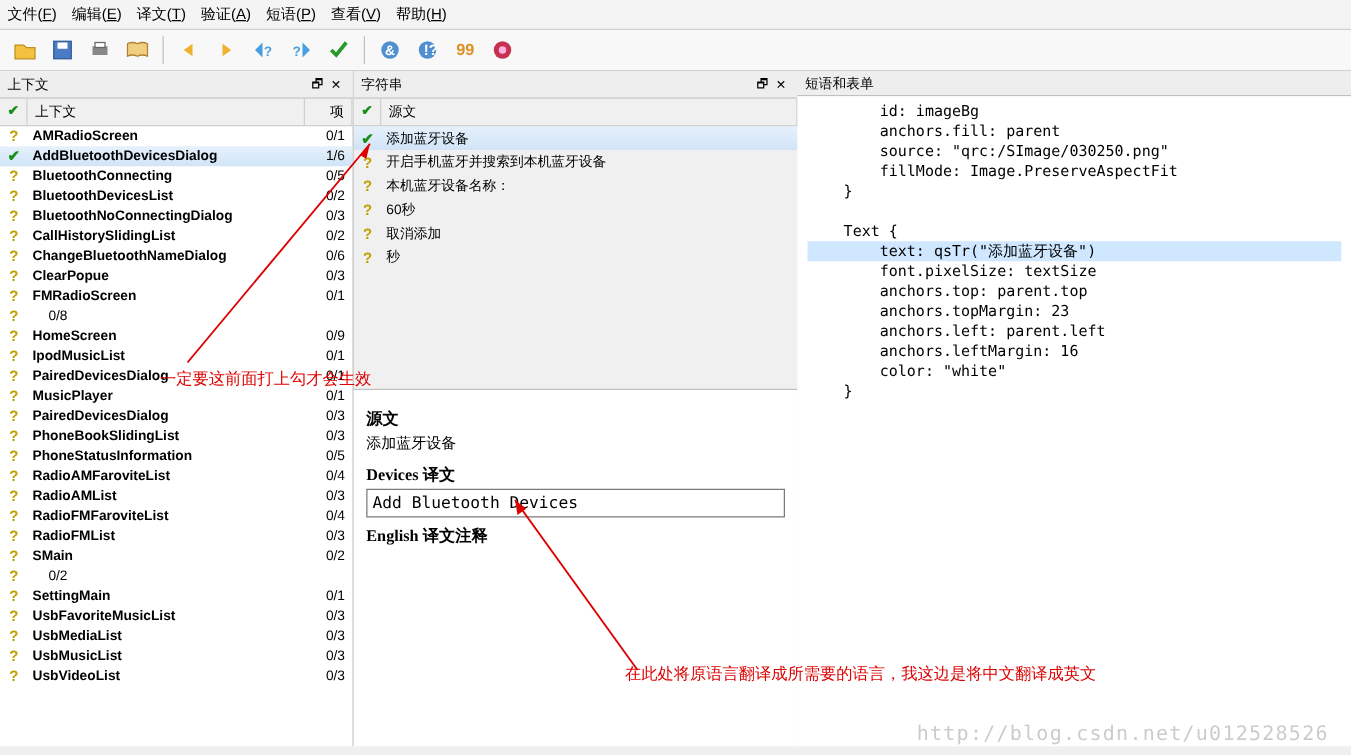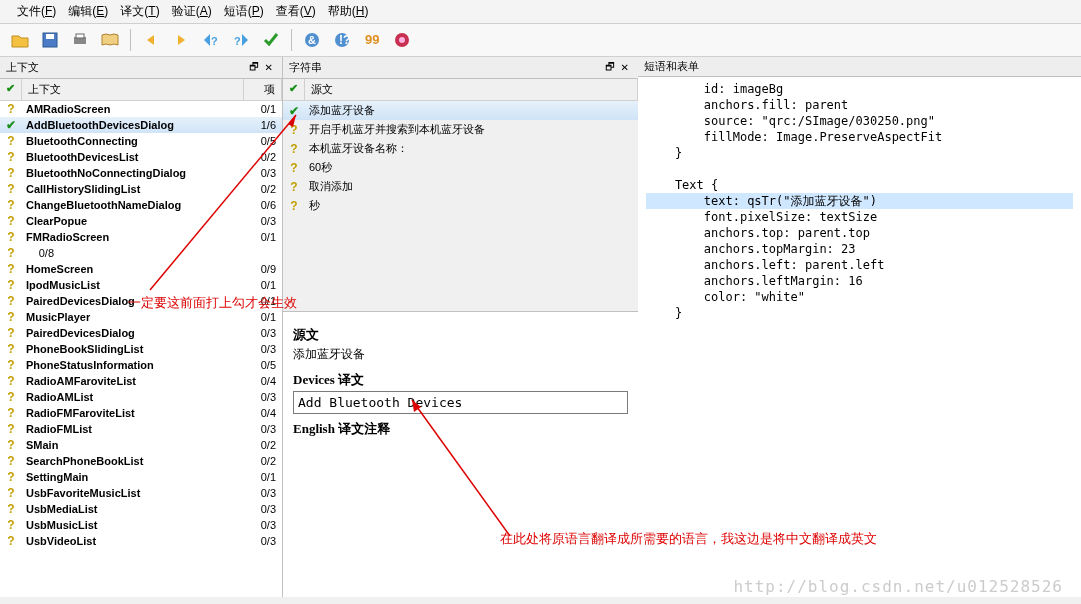--- a/index.html
+++ b/index.html
@@ -1,17 +1,17 @@
 <!DOCTYPE html>
 <html><head>
 <meta charset="utf-8">
 <style>
 * { box-sizing: border-box; margin: 0; padding: 0; }
 body { font-family: "Microsoft YaHei", Tahoma, sans-serif; font-size: 12px; background: #f0f0f0; width: 1081px; height: 604px; overflow: hidden; position: relative; }
-.menubar { background: #f4f4f4; border-bottom: 1px solid #d0d0d0; padding: 3px 17px; display: flex; gap: 12px; }
+.menubar { background: #f4f4f4; border-bottom: 1px solid #d0d0d0; padding: 3px 6px; display: flex; gap: 12px; }
 .menubar span u { text-decoration: underline; }
 .toolbar { background: #f8f8f8; border-bottom: 1px solid #d0d0d0; padding: 3px 6px; display: flex; gap: 2px; align-items: center; }
 .tbtn { width: 28px; height: 26px; display: flex; align-items: center; justify-content: center; border: 1px solid transparent; cursor: pointer; }
 .tsep { width: 1px; height: 22px; background: #c0c0c0; margin: 0 4px; }
 .main { display: flex; height: 540px; }
 .panel { display: flex; flex-direction: column; border-right: 1px solid #c0c0c0; background: #fff; }
 .panel-header { background: #eee; border-bottom: 1px solid #c0c0c0; padding: 2px 6px; display: flex; align-items: center; font-size: 11px; }
 .panel-header .title { flex: 1; }
 .panel-header .ctrl { cursor: pointer; padding: 0 3px; font-size: 10px; }
 .ctx-panel { width: 283px; }
@@ -250,21 +250,20 @@
           <div class="nm">RadioFMList</div>
           <div class="it">0/3</div>
         </div>
         <div class="row">
           <div class="ic"><span class="qmark">?</span></div>
           <div class="nm">SMain</div>
           <div class="it">0/2</div>
         </div>
         <div class="row">
           <div class="ic"><span class="qmark">?</span></div>
-          <div class="nm">SearchPhoneBookList</div>
           <div class="it">0/2</div>
         </div>
         <div class="row">
           <div class="ic"><span class="qmark">?</span></div>
           <div class="nm">SettingMain</div>
           <div class="it">0/1</div>
         </div>
         <div class="row">
           <div class="ic"><span class="qmark">?</span></div>
           <div class="nm">UsbFavoriteMusicList</div>

